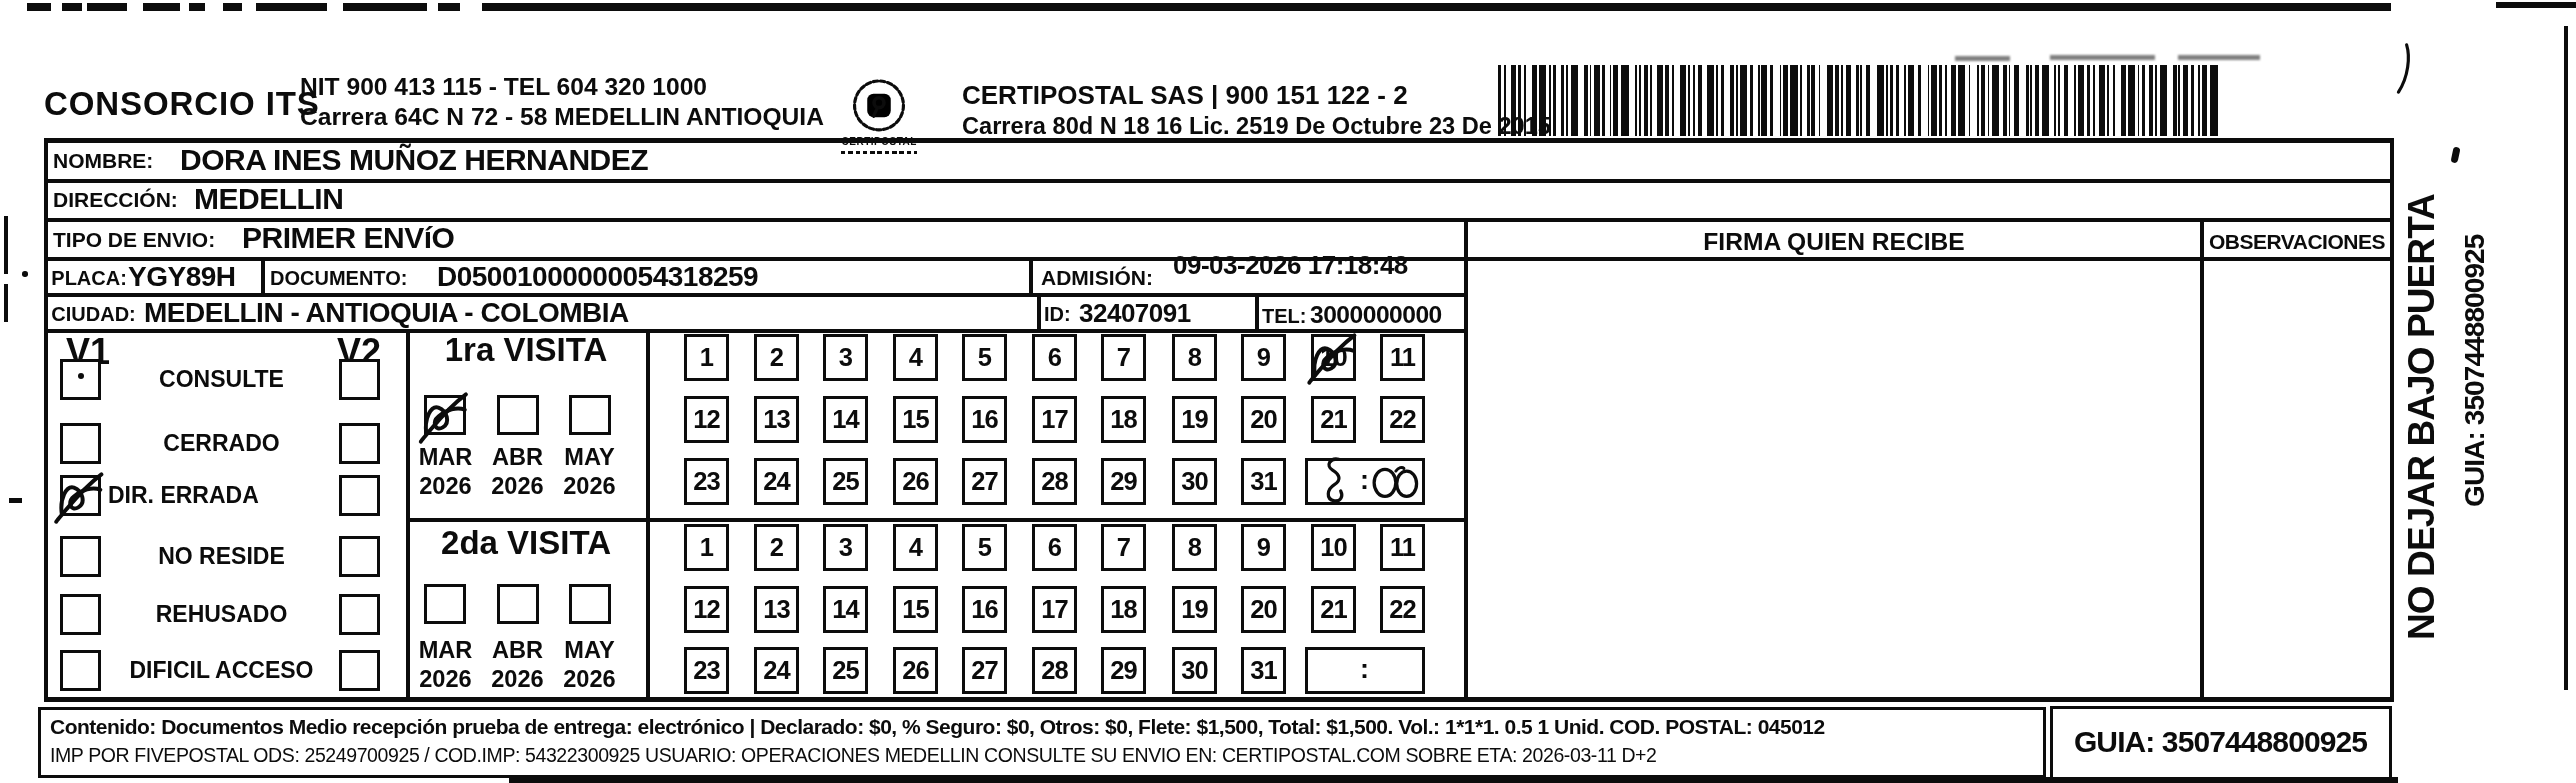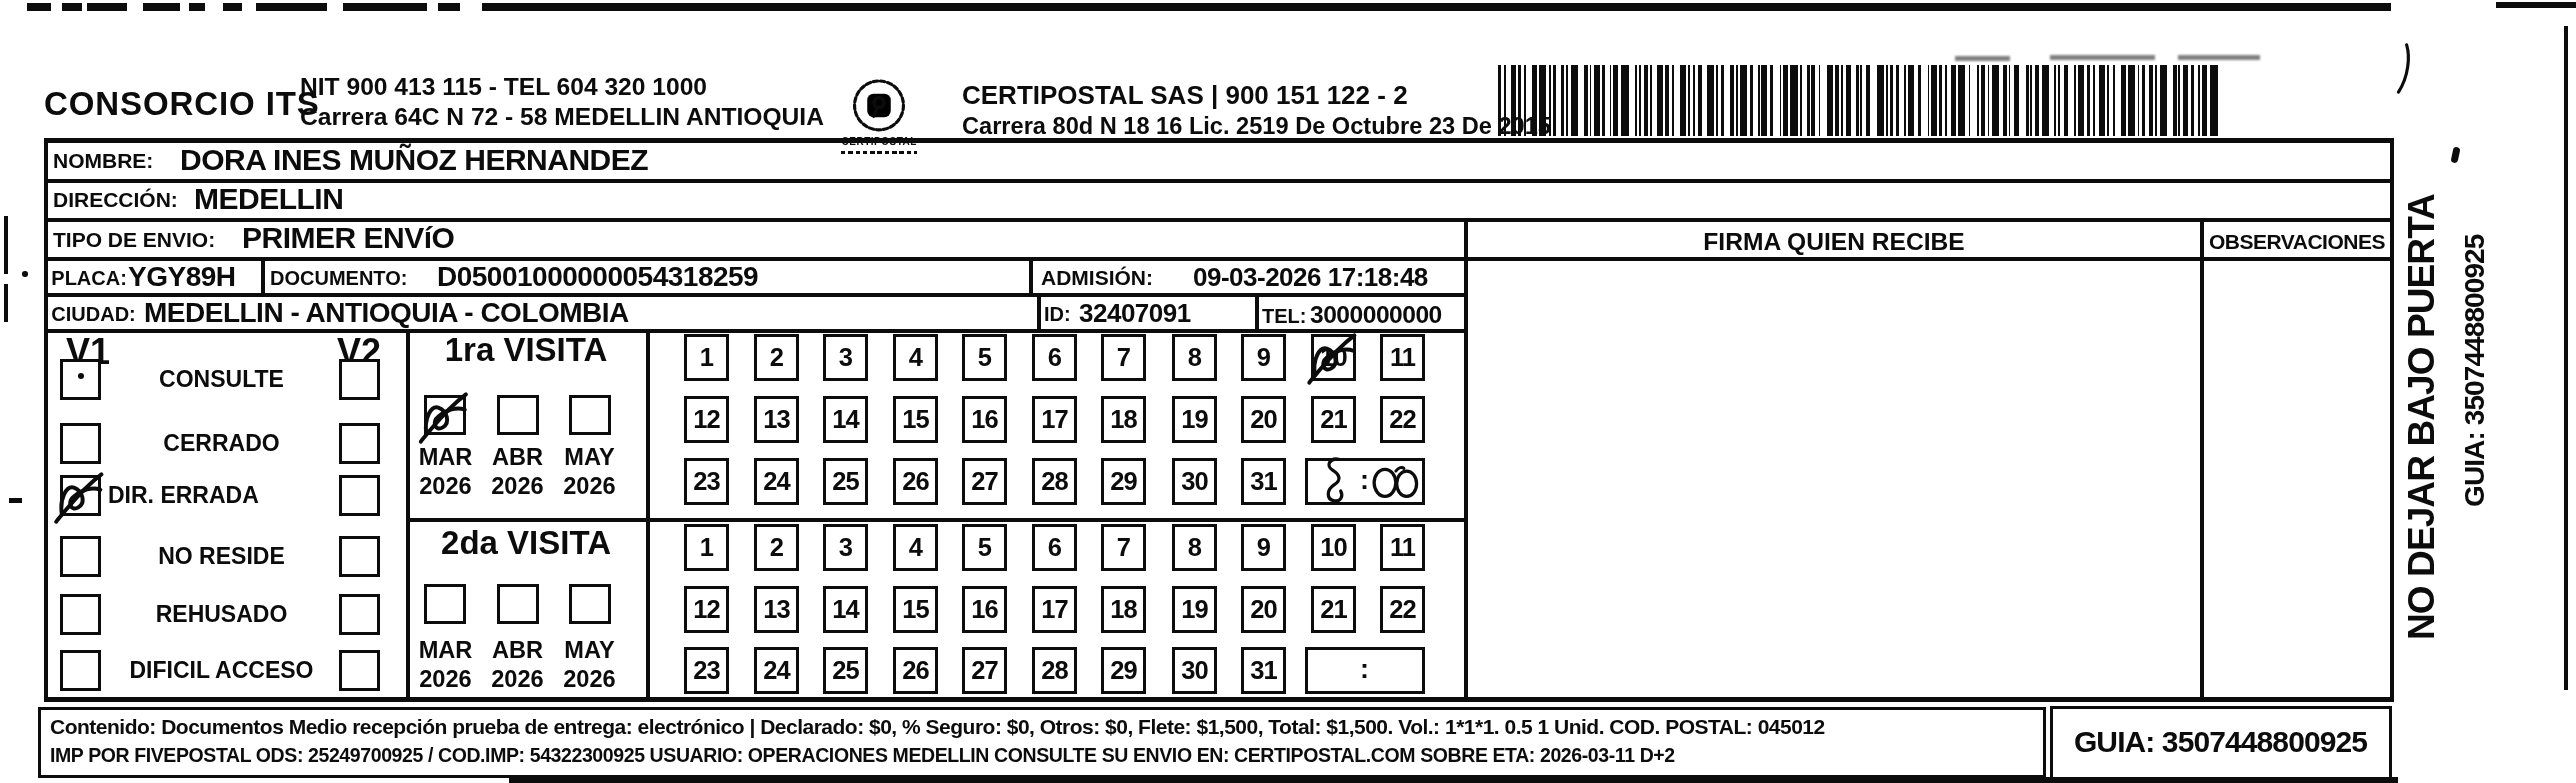--- a/index.html
+++ b/index.html
@@ -192,21 +192,21 @@
     <div class="abs lbl" style="left:9px;top:90px;font-size:21px;text-align:right;">TIPO DE ENVIO:</div>
     <div class="abs val" style="left:198px;top:83px;font-size:30px;">PRIMER ENVíO</div>
     <div class="abs hdr" style="left:1424px;top:90px;width:732px;text-align:center;font-size:24.6px;">FIRMA QUIEN RECIBE</div>
     <div class="abs hdr" style="left:2160px;top:92px;width:186px;text-align:center;font-size:21px;letter-spacing:-0.5px;">OBSERVACIONES</div>
 
     <div class="abs lbl" style="left:7.3px;top:129px;font-size:20px;">PLACA:</div>
     <div class="abs val" style="left:84px;top:123px;font-size:28px;">YGY89H</div>
     <div class="abs lbl" style="left:226px;top:129px;font-size:20px;">DOCUMENTO:</div>
     <div class="abs val" style="left:393px;top:123px;font-size:28px;">D05001000000054318259</div>
     <div class="abs lbl" style="left:997px;top:128px;font-size:21px;">ADMISIÓN:</div>
-    <div class="abs val" style="left:1129px;top:124px;font-size:26px;margin-left:20px;">09-03-2026 17:18:48</div>
+    <div class="abs val" style="left:1129px;top:112px;font-size:26px;">09-03-2026 17:18:48</div>
 
     <div class="abs lbl" style="left:7.3px;top:165px;font-size:20px;">CIUDAD:</div>
     <div class="abs val" style="left:100px;top:159px;font-size:28px;">MEDELLIN - ANTIOQUIA - COLOMBIA</div>
     <div class="abs lbl" style="left:1000px;top:165px;font-size:20px;">ID:</div>
     <div class="abs val" style="left:1035px;top:160px;font-size:26px;">32407091</div>
     <div class="abs lbl" style="left:1218px;top:167px;font-size:20px;">TEL:</div>
     <div class="abs val" style="left:1266px;top:163px;font-size:24.6px;">3000000000</div>
 
     <div class="abs hdr" style="left:22px;top:193px;font-size:36px;">V1</div>
     <div class="abs hdr" style="left:293px;top:193px;font-size:36px;">V2</div>
@@ -338,21 +338,21 @@
         <div class="daybox" style="position: absolute; left: 1128px; top: 509px; width: 45px; height: 47px;">30</div>
         <div class="daybox" style="position: absolute; left: 1197px; top: 509px; width: 45px; height: 47px;">31</div>
         <div class="chk" style="position: absolute; left: 1261px; top: 509px; width: 120px; height: 47px;">
           <div style="position: absolute; left: 0px; top: 3.6px; width: 113px; text-align: center; font-size: 27px; font-weight: 700;">:</div>
         </div>
       </div>
   </div>
 
   <div class="box" style="left:38px;top:707px;width:2008px;height:71px;">
     <div style="position:absolute;left:9px;top:4.5px;font-size:21px;font-weight:700;letter-spacing:-0.5px;white-space:nowrap;">Contenido: Documentos Medio recepción prueba de entrega: electrónico | Declarado: $0, % Seguro: $0, Otros: $0, Flete: $1,500, Total: $1,500. Vol.: 1*1*1. 0.5  1 Unid. COD. POSTAL: 045012</div>
-    <div style="position:absolute;left:9px;top:34px;font-size:19.5px;font-weight:700;letter-spacing:-0.4px;white-space:nowrap;">IMP POR FIVEPOSTAL ODS: 25249700925 / COD.IMP: 54322300925 USUARIO: OPERACIONES MEDELLIN CONSULTE SU ENVIO EN: CERTIPOSTAL.COM SOBRE ETA: 2026-03-11 D+2</div>
+    <div style="position:absolute;left:9px;top:34px;font-size:19.5px;font-weight:400;letter-spacing:-0.4px;white-space:nowrap;">IMP POR FIVEPOSTAL ODS: 25249700925 / COD.IMP: 54322300925 USUARIO: OPERACIONES MEDELLIN CONSULTE SU ENVIO EN: CERTIPOSTAL.COM SOBRE ETA: 2026-03-11 D+2</div>
   </div>
   <div class="box" style="left:2050px;top:706px;width:342px;height:75px;">
     <div style="position:absolute;left:0;top:16.4px;width:335px;text-align:center;font-size:30px;font-weight:700;letter-spacing:-0.9px;">GUIA: 3507448800925</div>
   </div>
   <div class="ln" style="left:509px;top:777px;width:1889px;height:5.5px;"></div>
 
   <div class="vtext" style="left:2401px;top:144px;height:496px;font-size:37px;letter-spacing:-0.9px;">NO DEJAR BAJO PUERTA</div>
   <div class="vtext" style="left:2459px;top:207px;height:300px;font-size:28px;letter-spacing:-0.9px;">GUIA: 3507448800925</div>
 
   <div class="ln" style="left:2564px;top:25.5px;width:3.6px;height:664px;"></div>

